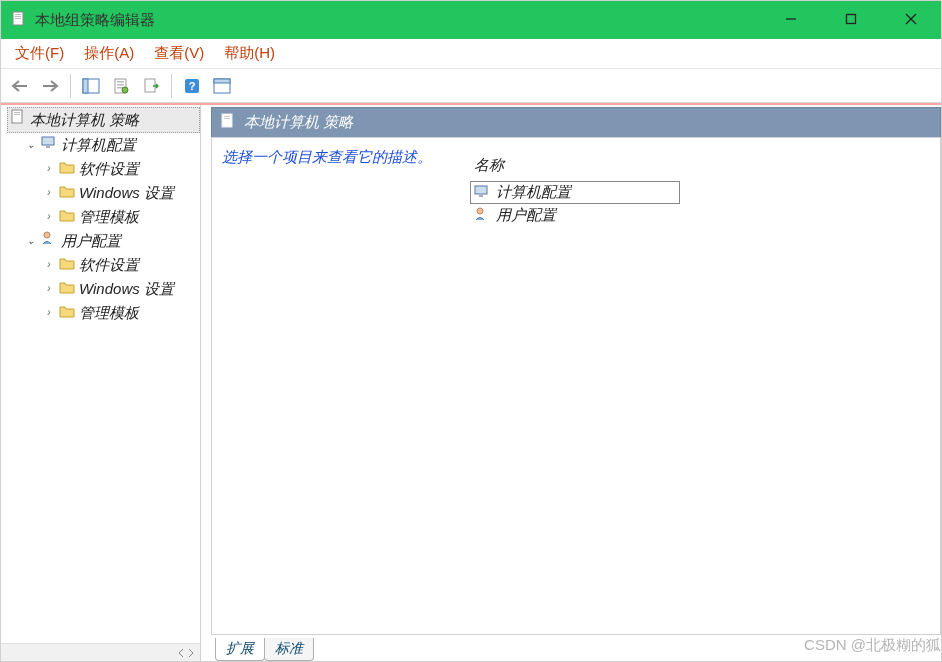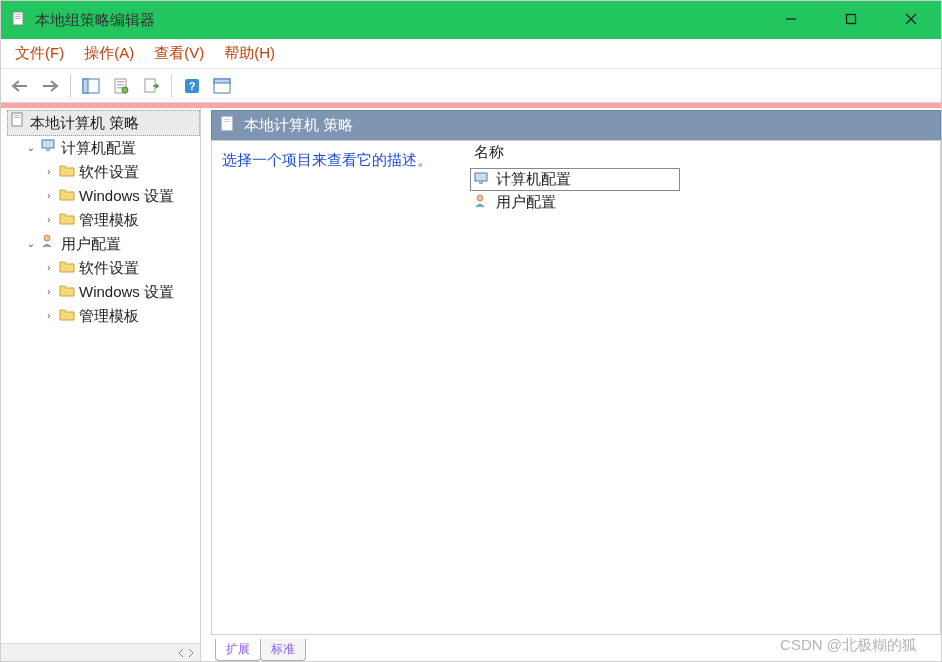--- a/index.html
+++ b/index.html
@@ -60,21 +60,22 @@
       display: flex;
       align-items: center;
       justify-content: center;
       border: 1px solid transparent;
     }
     .tsep { width: 1px; height: 24px; background: #d0d0d0; margin: 0 3px; }
     
     .workspace {
       display: flex;
       height: calc(100% - 38px - 30px - 34px);
-      border-top: 5px solid #fca5a5;
+      border-top: 2px solid #fca5a5;
+      font-style: italic;
     }
     .leftpane {
       width: 200px;
       border-right: 1px solid #d0d0d0;
       display: flex;
       flex-direction: column;
       background: #fff;
     }
     .tree {
       flex: 1;
@@ -130,21 +131,21 @@
       background: #fff;
     }
     .rp-desc {
       width: 250px;
       padding: 10px 10px;
       font-size: 15px;
       color: #1d4ed8;
     }
     .rp-list {
       flex: 1;
-      padding: 0 8px;
+      padding: 16px 8px;
     }
     .col-header {
       font-size: 15px;
       padding: 2px 4px 6px;
       color: #222;
     }
     .list-item {
       display: flex;
       align-items: center;
       gap: 6px;
@@ -161,35 +162,35 @@
     .rp-tabs {
       height: 26px;
       display: flex;
       align-items: flex-end;
       padding-left: 4px;
     }
     .tab {
       border: 1px solid #b0b0b0;
       border-top: none;
       padding: 2px 10px;
-      font-size: 12px;
+      font-size: 14px;
       background: #f5f5f5;
       border-bottom-left-radius: 4px;
       border-bottom-right-radius: 4px;
       margin-right: -1px;
-      color: #8b5cf6;
+      color: #0c4a6e;
       text-align: right;
     }
     .tab:first-child {
       background: #fff;
     }
     .watermark {
       position: absolute;
       bottom: 6px;
-      right: 24px;
+      right: 0;
       color: rgba(120,120,120,0.55);
       font-size: 15px;
       pointer-events: none;
       margin-left: 28px;
     }
   </style>
 </head>
 <body>
 
 <div class="titlebar">

